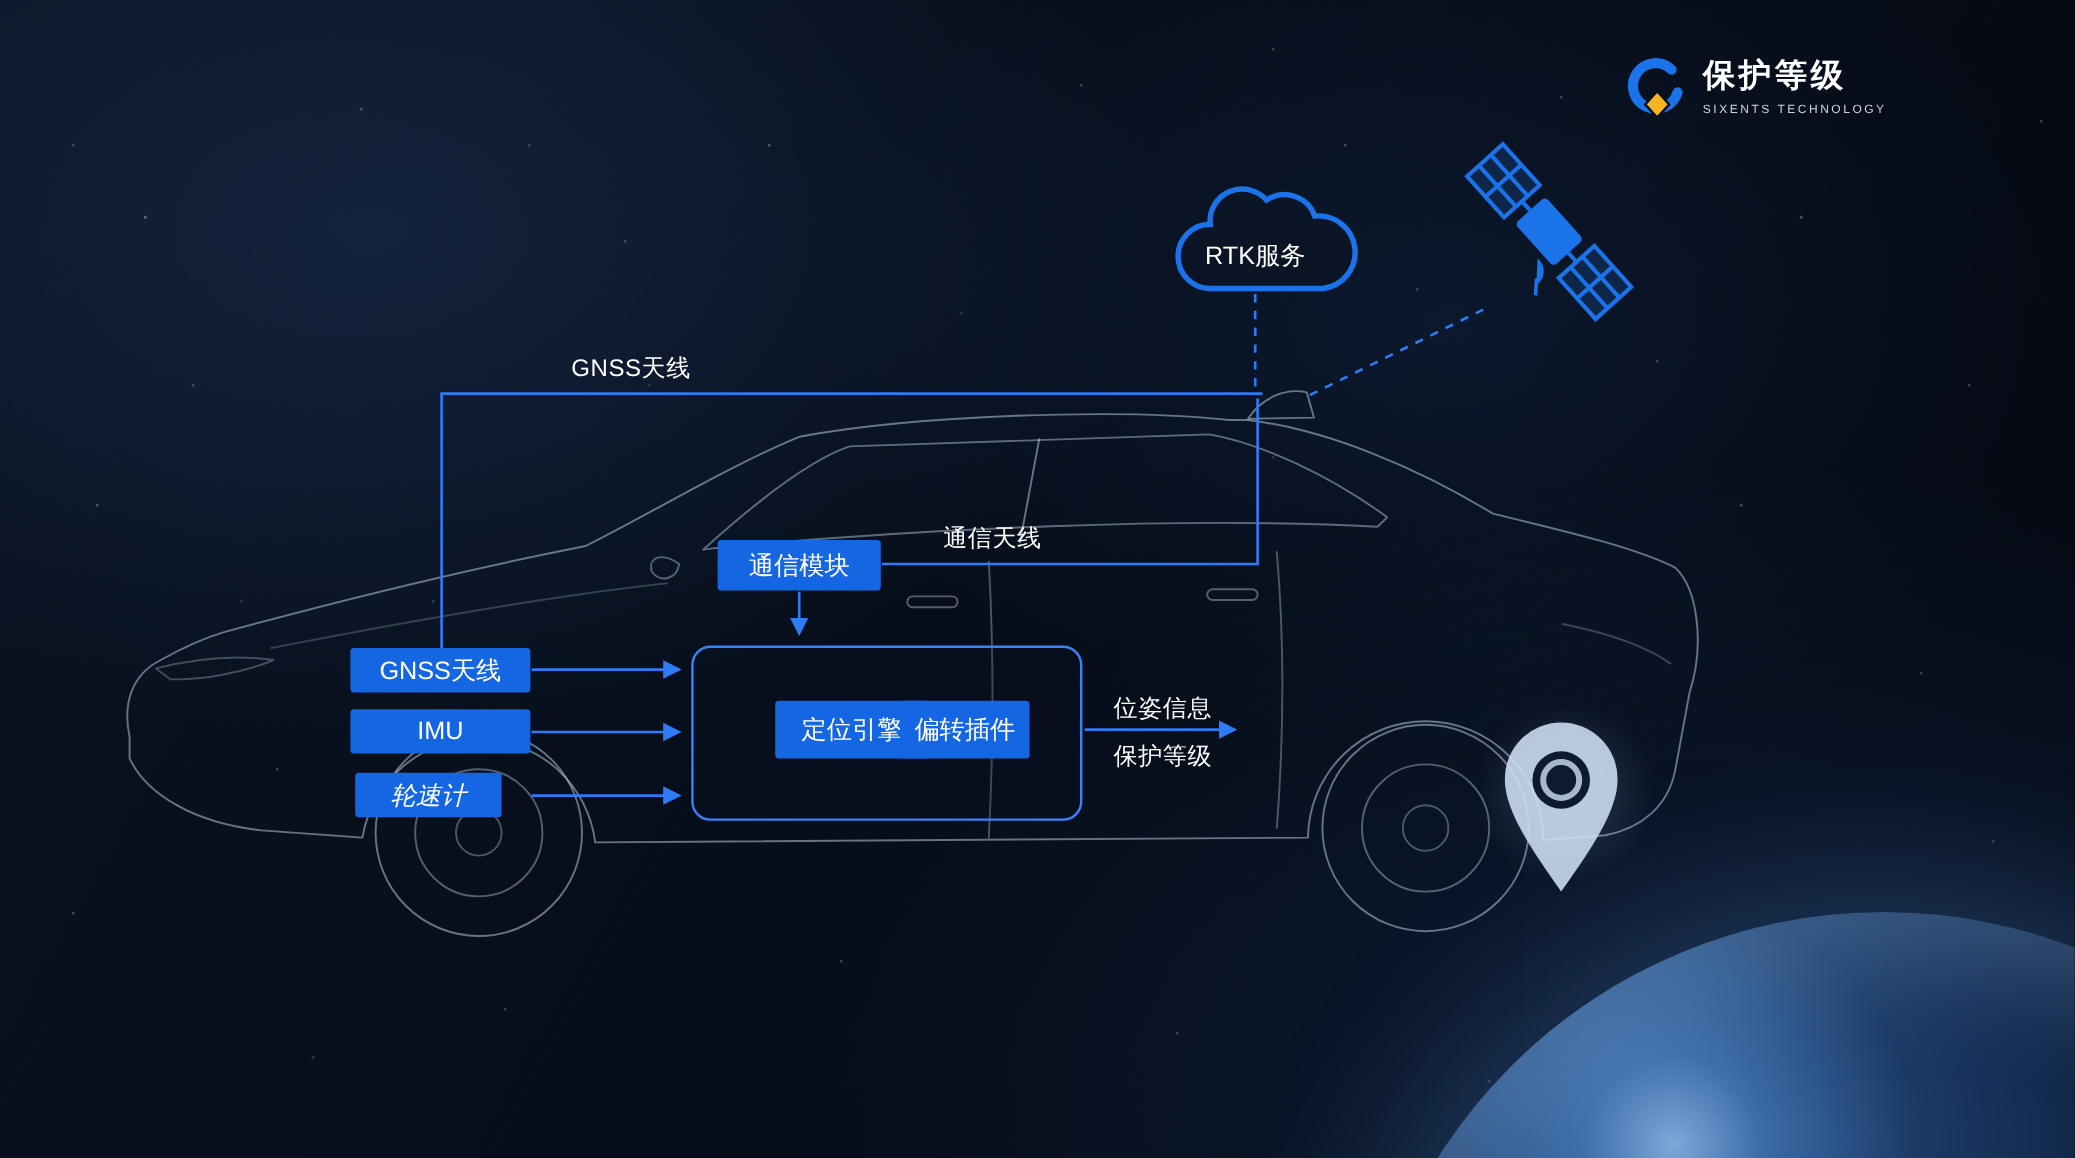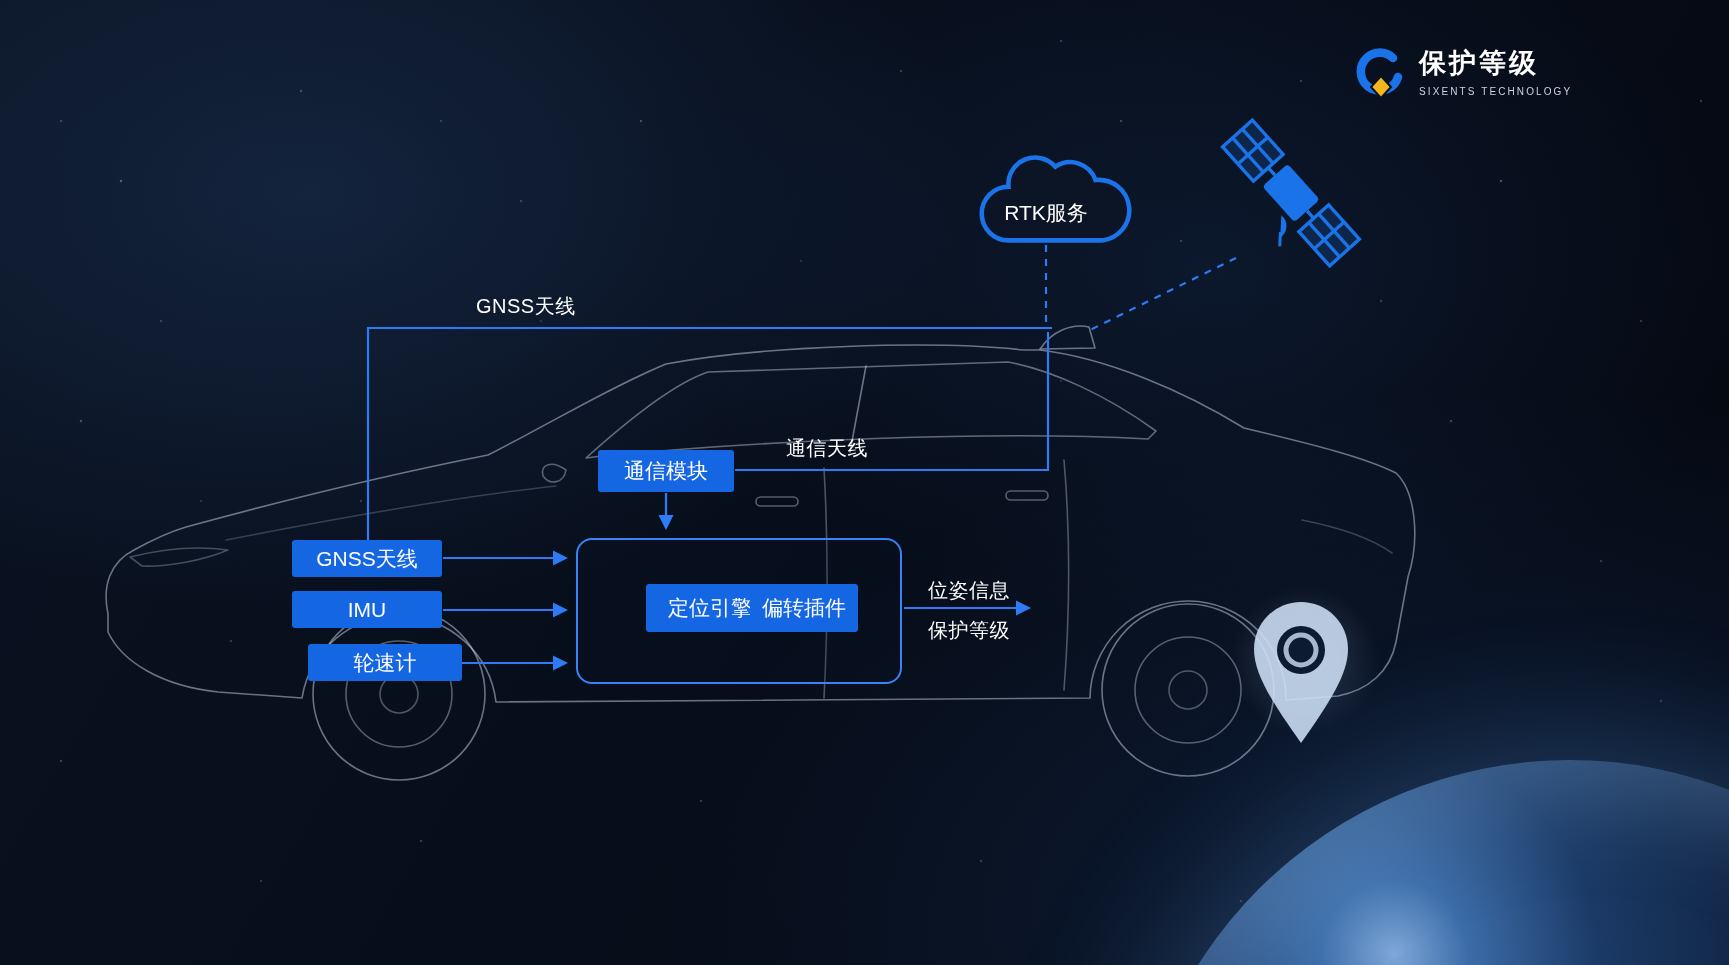--- a/index.html
+++ b/index.html
@@ -148,17 +148,17 @@
   <div class="edge-label" style="left:476px; top:293px;">GNSS天线</div>
   <div class="edge-label" style="left:786px; top:435px;">通信天线</div>
   <div class="edge-label" style="left:928px; top:577px;">位姿信息</div>
   <div class="edge-label" style="left:928px; top:617px;">保护等级</div>
 
   <div class="group-box" style="left:576px; top:538px; width:326px; height:146px;"></div>
 
   <div class="node" style="left:598px; top:450px; width:136px; height:42px;">通信模块</div>
   <div class="node" style="left:292px; top:540px; width:150px; height:37px;">GNSS天线</div>
   <div class="node" style="left:292px; top:591px; width:150px; height:37px;">IMU</div>
-  <div class="node" style="left:308px; top:644px; width:154px; height:37px;">轮速计</div>
+  <div class="node" style="left:296px; top:644px; width:122px; height:37px;font-style:italic;">轮速计</div>
   <div class="node" style="left:602px; top:584px; width:128px; height:48px;margin-left:44px;">定位引擎</div>
   <div class="node" style="left:750px; top:584px; width:108px; height:48px;">偏转插件</div>
 
 </div>
 
 </body></html>

